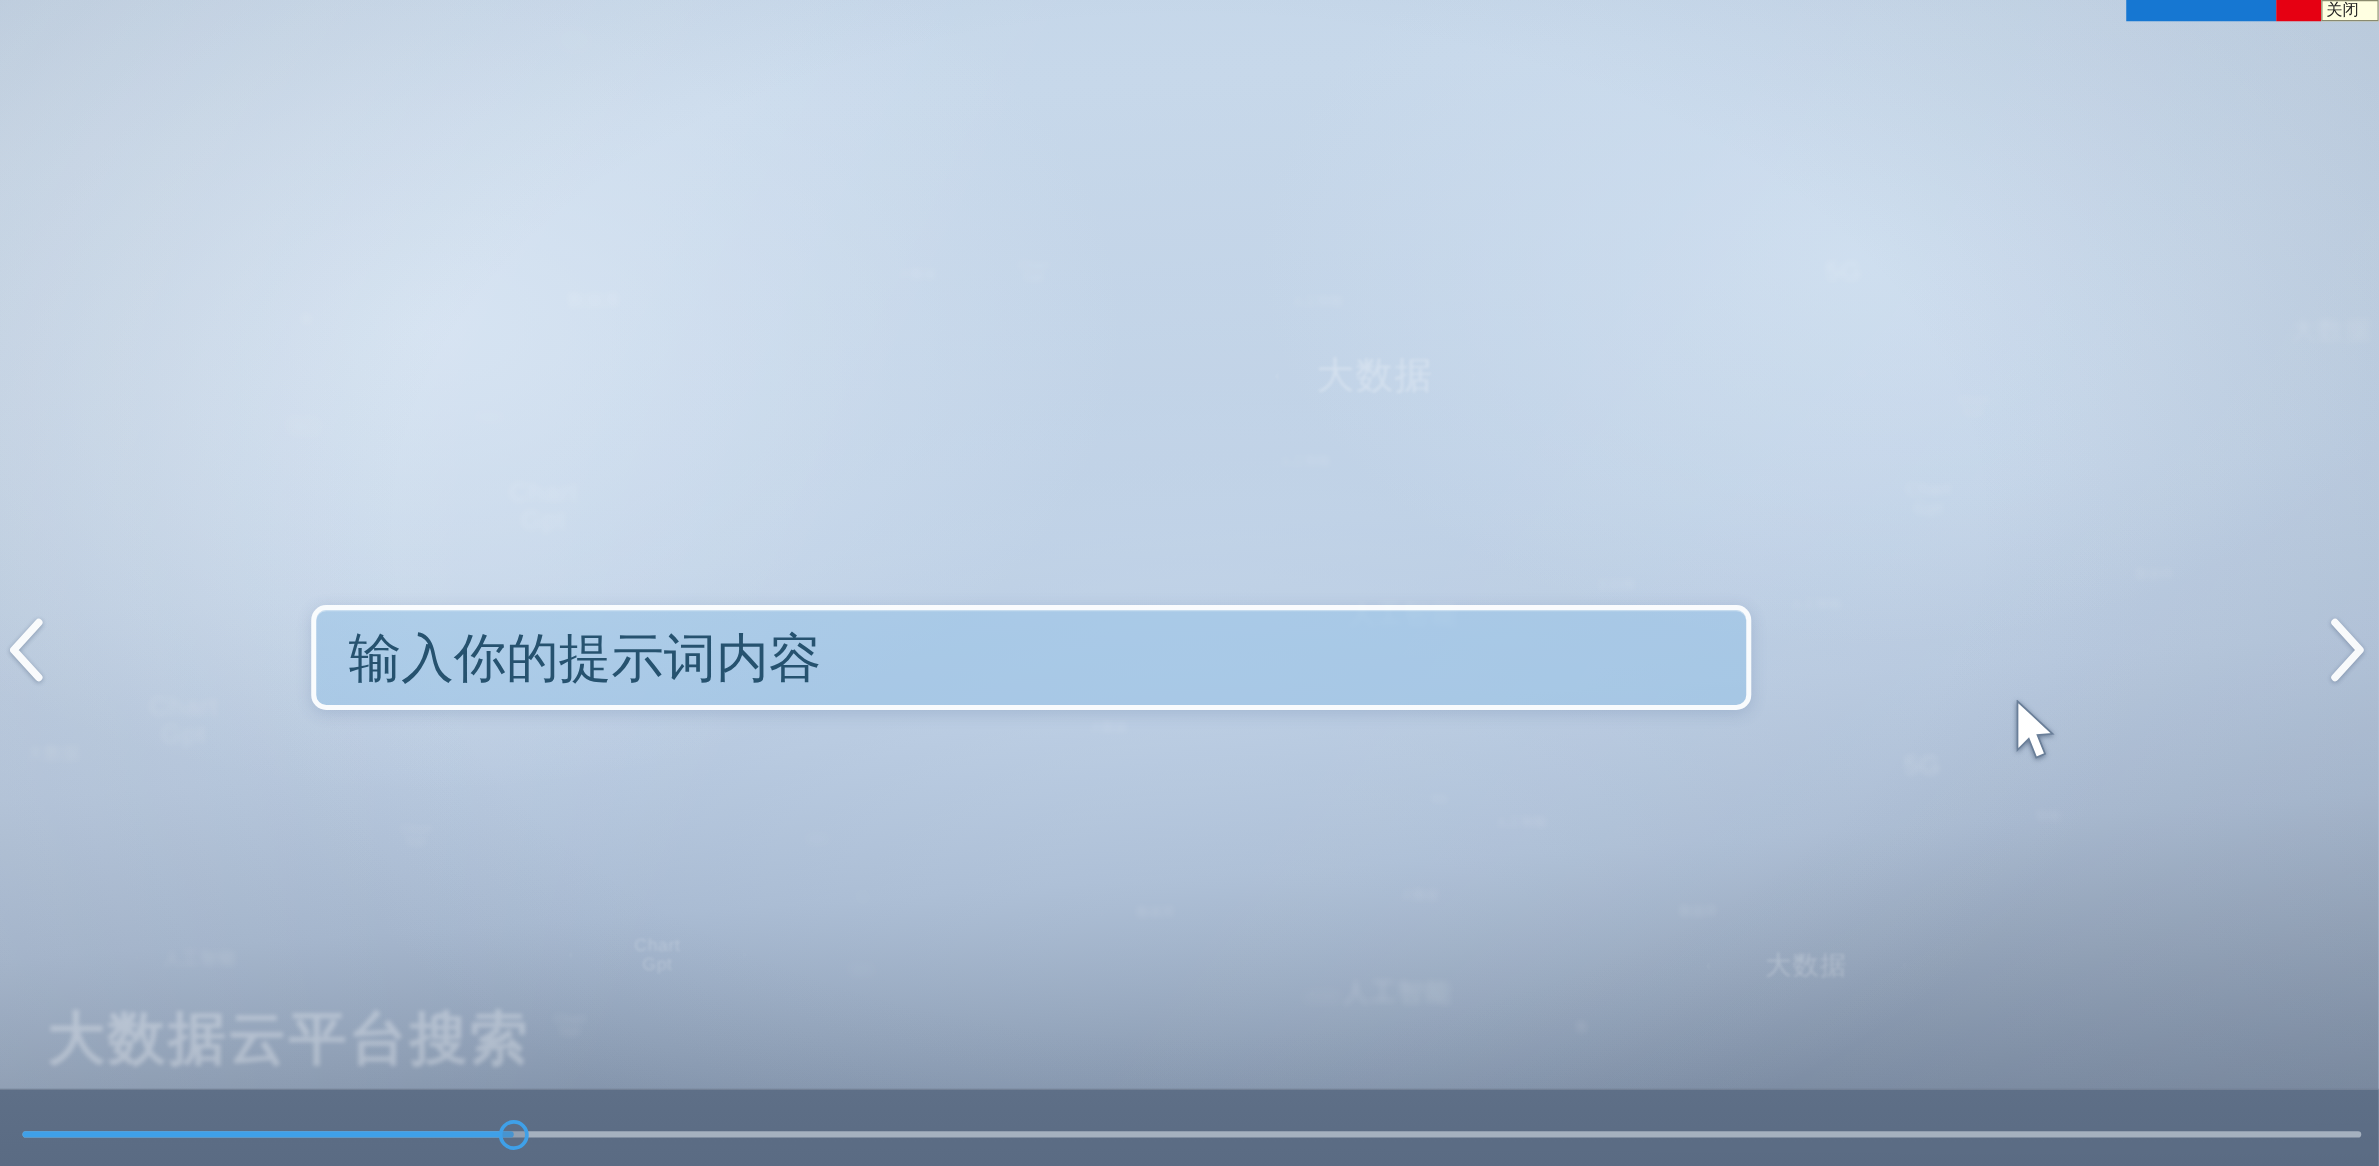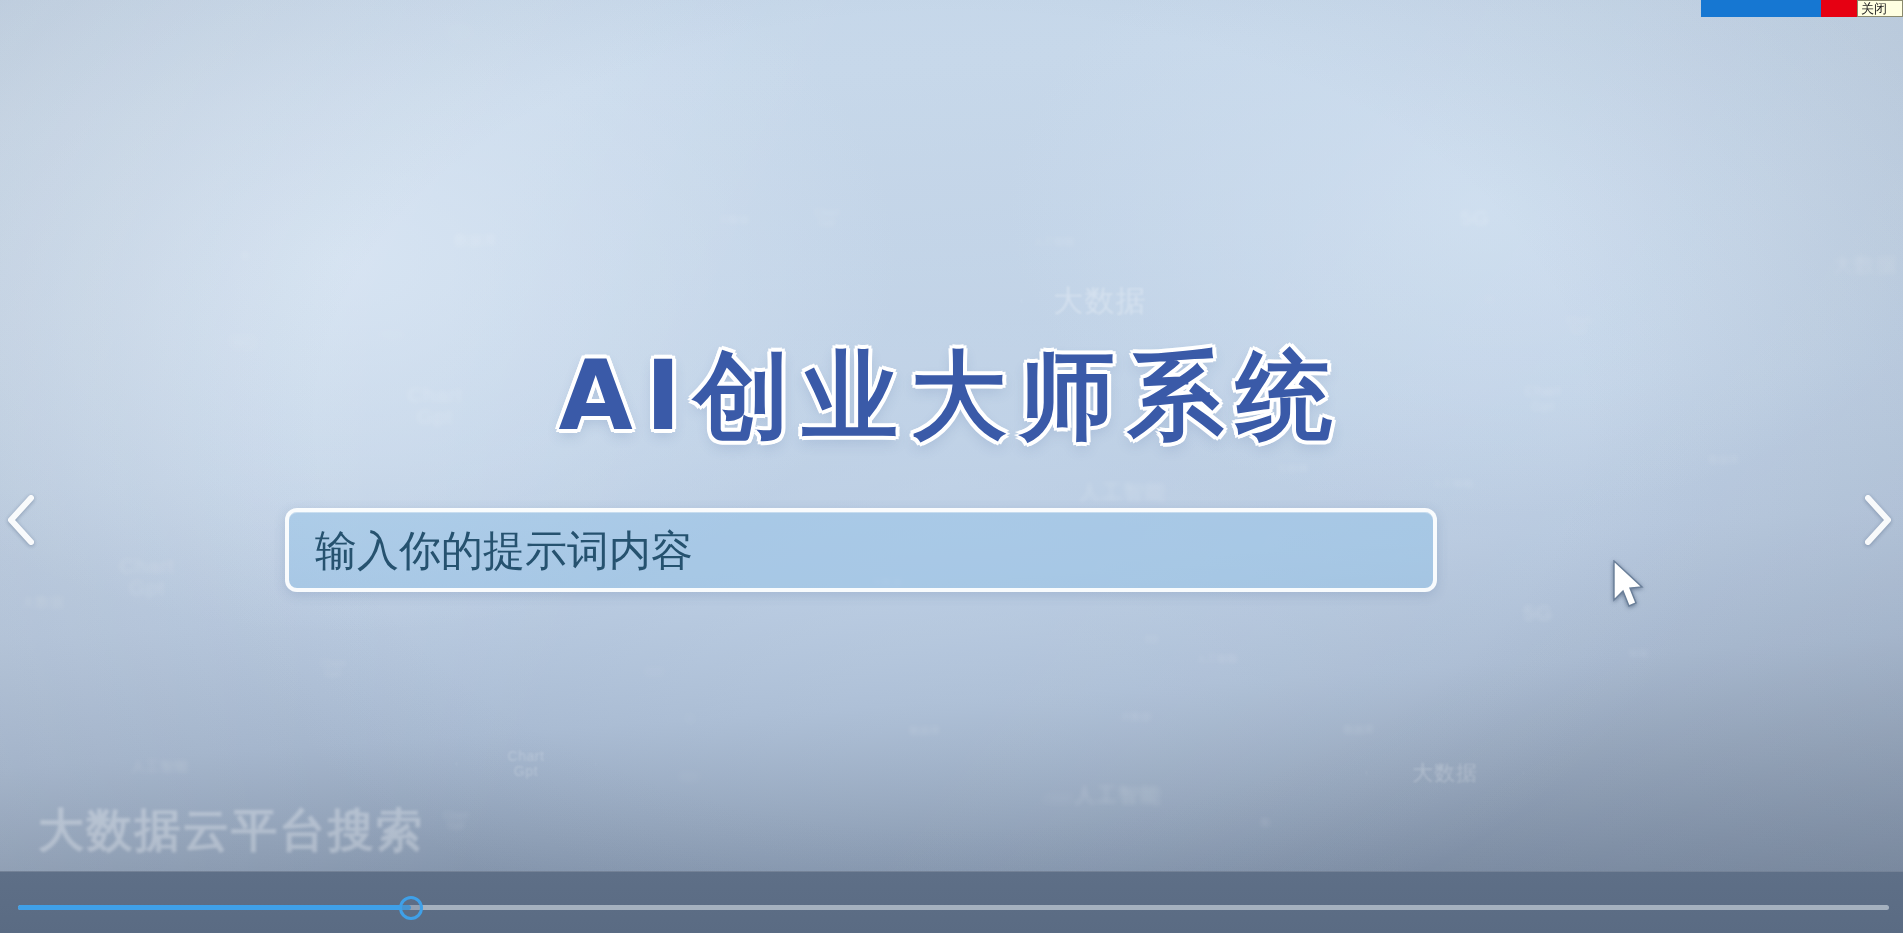--- a/index.html
+++ b/index.html
@@ -97,22 +97,22 @@
       -3px  3px 0 #fff,  3px  3px 0 #fff,
       -4px  0   0 #fff,  4px  0   0 #fff,
        0   -4px 0 #fff,  0    4px 0 #fff,
        0 6px 14px rgba(60,90,150,.22);
     white-space:nowrap;
     user-select:none;
   }
 
   
   #search-row{
-    position:absolute; left:249px; top:508px;
-    display:flex; align-items:center; gap:0;margin-left:36px;
+    position:absolute; left:249px; top:484px;
+    display:flex; align-items:center; gap:0;
   }
   #prompt-input{
     width:1152px; height:84px;
     border-radius:12px;
     border:4px solid rgba(255,255,255,.92);
     background:rgba(150,196,232,.52);
     box-shadow:0 3px 12px rgba(60,90,140,.18), inset 0 1px 0 rgba(255,255,255,.35);
     padding:0 26px;
     font-size:42px;
     font-family:"DejaVu Sans","Liberation Sans",sans-serif;
@@ -354,21 +354,20 @@
         <span style="white-space: pre-line;">数据</span>
       </div>
       <div class="hex t-xs blur4" style="left: 660px; top: 690px; width: 62px; height: 58px; opacity: 0.26;">
         <span style="white-space: pre-line;">数</span>
       </div>
     </div>
 
   <div class="bg-sheen"></div>
   <div class="bg-vignette"></div>
 
-  <div id="hero-title">AI创业大师系统</div>
 
   <div id="search-row">
     <input id="prompt-input" type="text" placeholder="输入你的提示词内容" style="">
   </div>
 
 
   <svg id="mouse-cursor" viewBox="0 0 34 50">
     <polygon points="2,1 2,40 11,31 17,46 24,43 18,28 30,27" fill="#ffffff" stroke="#6a7f99" stroke-width="1.4"></polygon>
   </svg>
 

